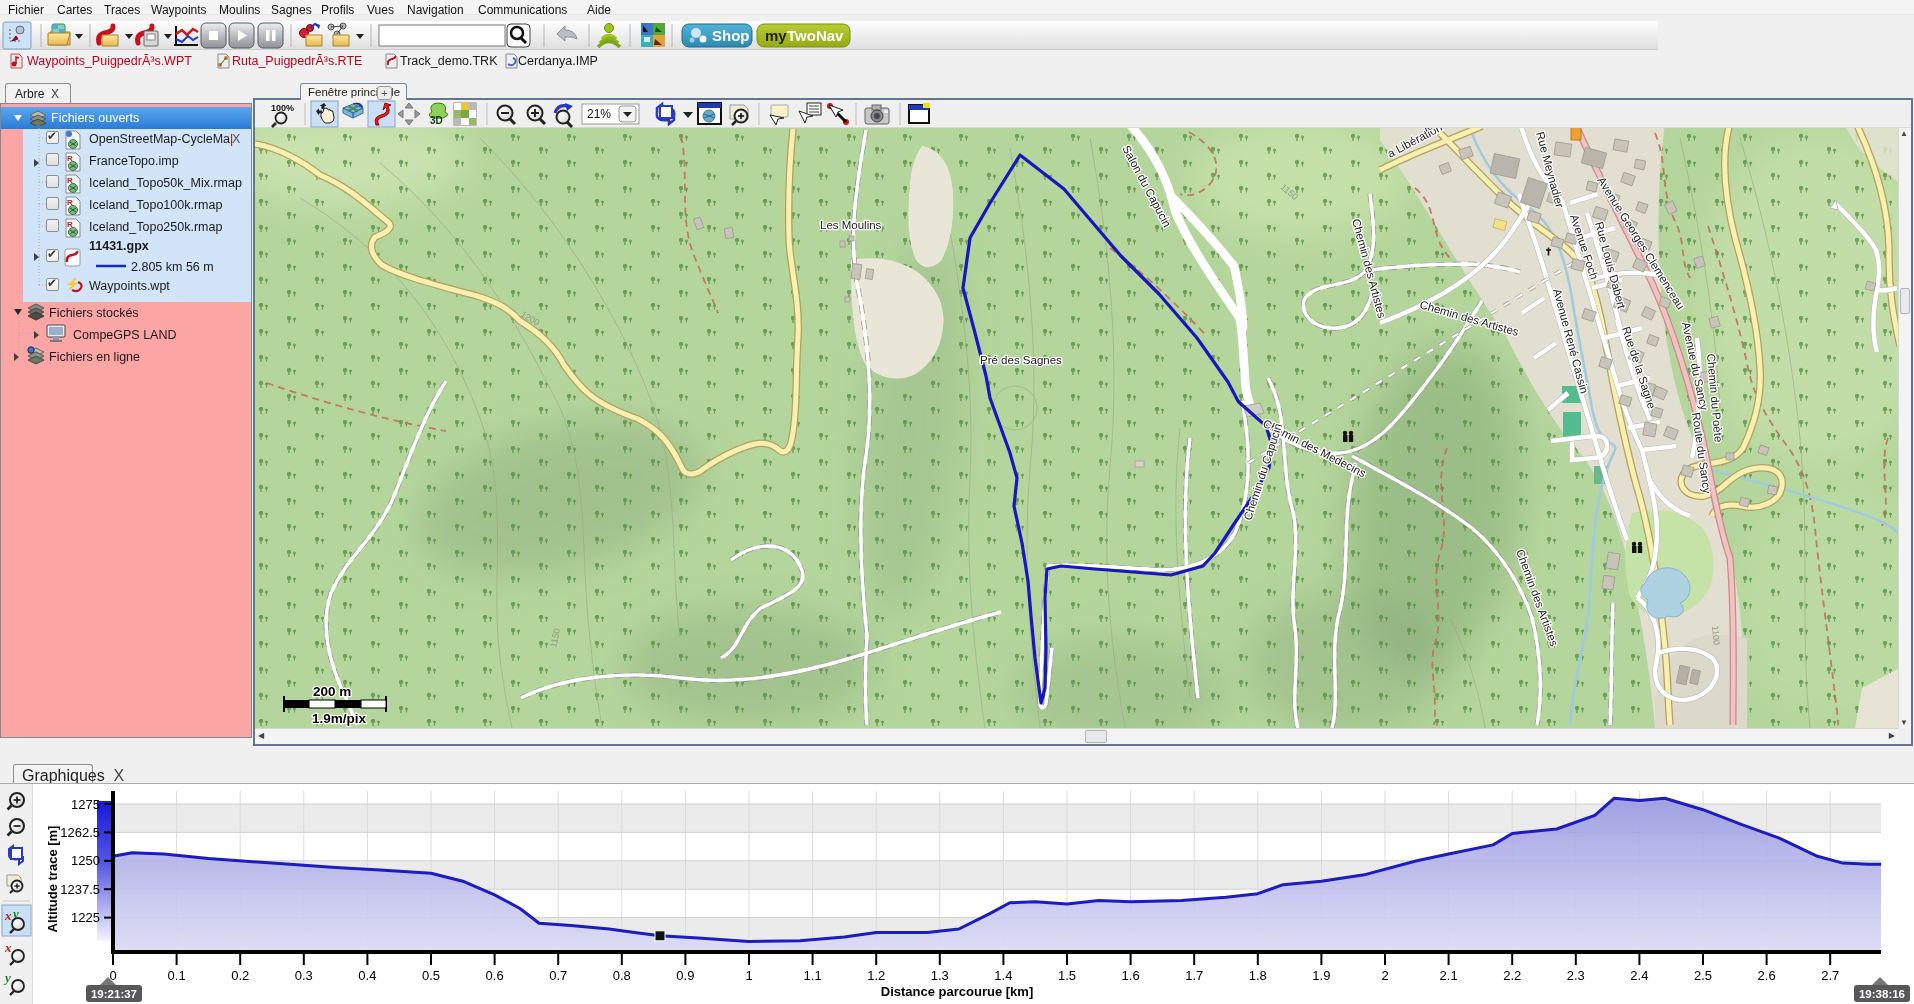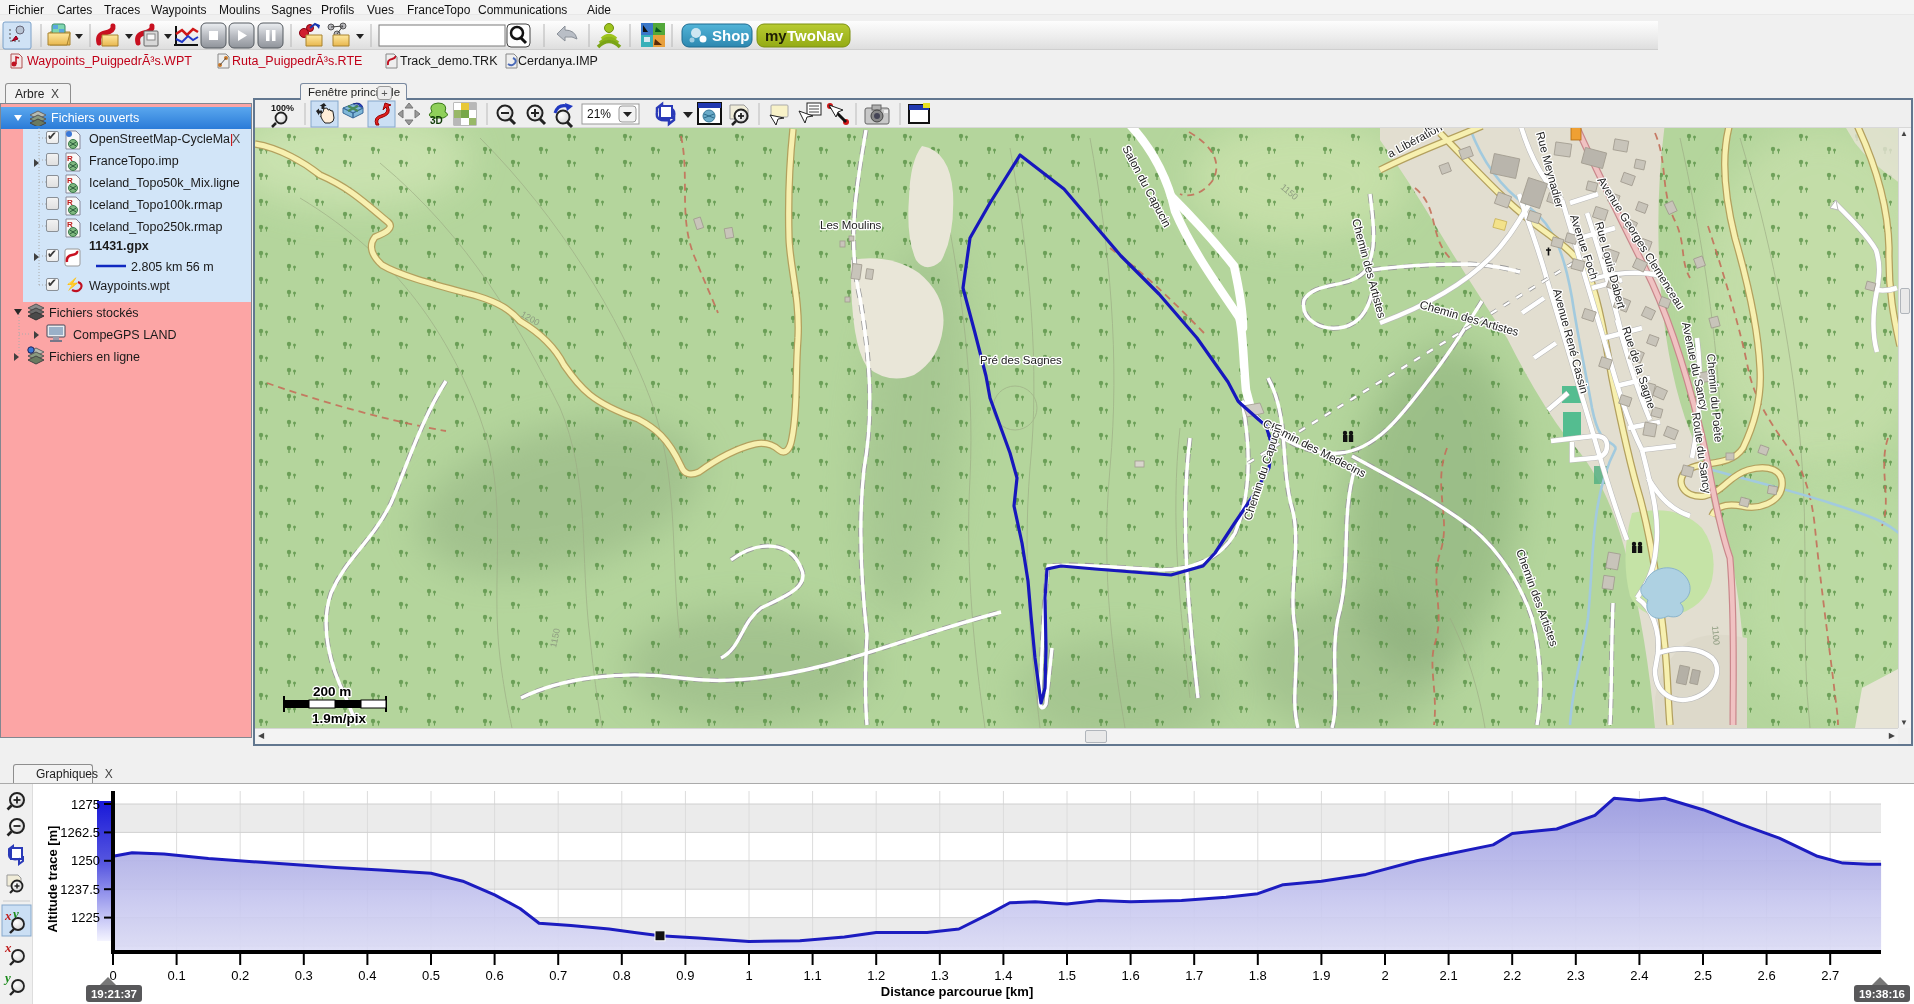--- a/index.html
+++ b/index.html
@@ -26,36 +26,36 @@
 #maptab{position:absolute;left:10px;top:-17px;width:107px;height:17px;background:#f4f3f1;border:1px solid #7a8aa0;
   border-bottom:none;border-radius:3px 3px 0 0;font-size:11.5px;color:#222;padding:2px 0 0 7px;margin-left:35px;}
 #plustab{position:absolute;left:122px;top:-14px;width:15px;height:14px;background:#ececec;border:1px solid #9a9a9a;border-radius:3px;
   font-size:11px;color:#555;text-align:center;line-height:12px;}
 #maptoolbar{position:absolute;left:0;top:0;width:1656px;height:28px;background:#efefef;border-bottom:1px solid #d8d8d8;}
 #mapsvg{position:absolute;left:0;top:28px;}
 #vscroll{position:absolute;right:0;top:28px;width:13px;height:600px;background:#f3f3f3;border-left:1px solid #d5d5d5;}
 #hscroll{position:absolute;left:0;bottom:0;width:1643px;height:16px;background:#f3f3f3;border-top:1px solid #d5d5d5;}
 .sthumb{position:absolute;background:#e9e9e9;border:1px solid #b0b5bb;border-radius:2px;}
 #graphtab{position:absolute;left:13px;top:764px;width:80px;height:19px;background:#f2f2f2;border:1px solid #8e8e8e;border-bottom:none;
-  border-radius:3px 3px 0 0;font-size:12px;color:#222;padding:2px 0 0 22px;}
+  border-radius:3px 3px 0 0;font-size:16px;color:#222;padding:2px 0 0 8px;}
 #graphpanel{position:absolute;left:0;top:783px;width:1914px;height:221px;background:#fff;border-top:1px solid #aaa;}
 #gtools{position:absolute;left:0;top:0;width:33px;height:221px;background:#f0f0f0;border-right:1px solid #ddd;}
 .halo{paint-order:stroke;stroke:#ffffff;stroke-width:2.6px;stroke-linejoin:round;}
 </style></head>
 <body>
 <div id="menubar">
  <span style="left:8px">Fichier</span>
     <span style="left:57px">Cartes</span>
     <span style="left:104px">Traces</span>
  <span style="left:151px">Waypoints</span>
     <span style="left:219px">Moulins</span>
     <span style="left:271px">Sagnes</span>
  <span style="left:321px">Profils</span>
     <span style="left:367px">Vues</span>
-    <span style="left:407px">FranceTopo</span>
+    <span style="left:407px">Navigation</span>
  <span style="left:478px">Communications</span>
     <span style="left:587px">Aide</span>
 </div>
 <div id="toolbar">
 <svg width="1914" height="29" style="position:absolute;left:0;top:0">
 <defs>
 <linearGradient id="btn" x1="0" y1="0" x2="0" y2="1">
           <stop offset="0" stop-color="#eceff2"></stop>
           <stop offset="0.5" stop-color="#b9bcc2"></stop>
           <stop offset="1" stop-color="#8f939a"></stop>
@@ -277,21 +277,21 @@
 <span class="cb un" style="left:45px;top:49px"></span>
 <span class="cb un" style="left:45px;top:71px"></span>
 <span class="cb un" style="left:45px;top:93px"></span>
 <span class="cb un" style="left:45px;top:115px"></span>
 <span class="tri-r" style="position:absolute;left:33px;top:149px"></span>
 <span class="cb chk" style="left:45px;top:145px"></span>
 <span class="cb chk" style="left:45px;top:174px"></span>
 <span style="position:absolute;left:88px;top:28px">OpenStreetMap-CycleMa<span style="color:#c00">|</span></span>
 <span style="position:absolute;left:231px;top:28px;color:#555">X</span>
 <span style="position:absolute;left:88px;top:50px">FranceTopo.imp</span>
-<span style="position:absolute;left:88px;top:72px">Iceland_Topo50k_Mix.ligne</span>
+<span style="position:absolute;left:88px;top:72px">Iceland_Topo50k_Mix.rmap</span>
 <span style="position:absolute;left:88px;top:94px">Iceland_Topo100k.rmap</span>
 <span style="position:absolute;left:88px;top:116px">Iceland_Topo250k.rmap</span>
 <span style="position:absolute;left:88px;top:135px;font-weight:bold">11431.gpx</span>
 <span style="position:absolute;left:130px;top:156px">2.805 km 56 m</span>
 <span style="position:absolute;left:88px;top:175px">Waypoints.wpt</span>
 <span class="tri-d" style="position:absolute;left:13px;top:205px"></span>
 <span style="position:absolute;left:48px;top:202px">Fichiers stockés</span>
 <span class="tri-r" style="position:absolute;left:33px;top:227px"></span>
 <span style="position:absolute;left:72px;top:224px">CompeGPS LAND</span>
 <span class="tri-r" style="position:absolute;left:13px;top:249px"></span>

